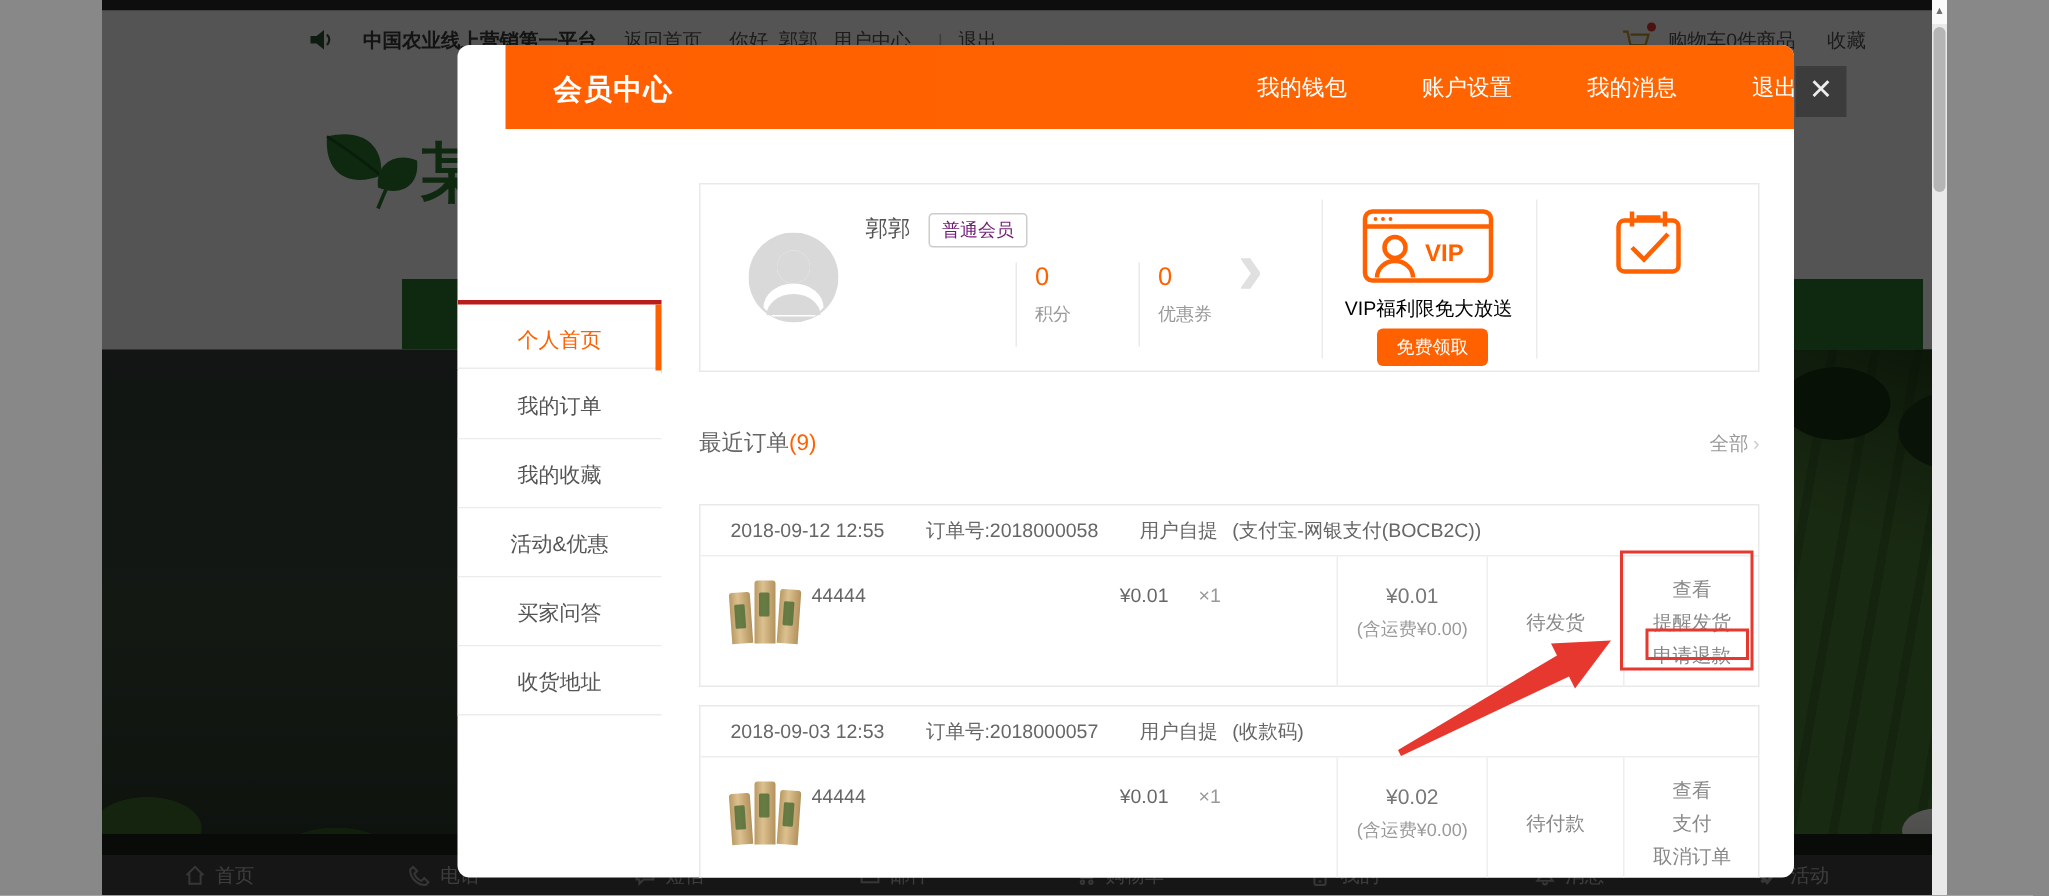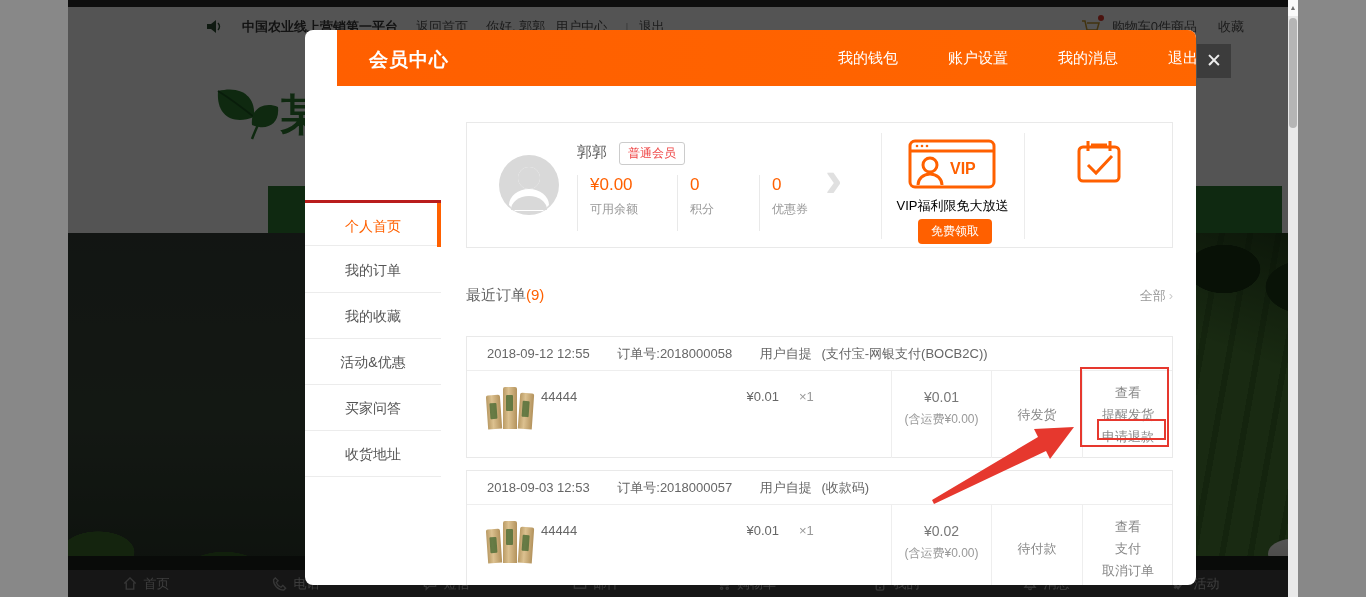--- a/index.html
+++ b/index.html
@@ -69,21 +69,21 @@
   .m-nav-item{font-size:15px;color:#fff;cursor:pointer;white-space:nowrap;}
 
   .side-item{position:absolute;left:0;width:136px;height:46px;line-height:46px;text-align:center;font-size:14px;color:#555;border-bottom:1px solid #ececec;cursor:pointer;background:#fff;}
   .side-item.first{border-top:3px solid #b91c1c;}
   .side-item.active{color:#ff6000;}
   .side-item.active::after{content:"";position:absolute;right:0;top:0;width:4px;height:46px;background:#ff6000;}
 
   .summary{position:absolute;left:161px;top:92px;width:707px;height:126px;border:1px solid #e9e9e9;}
   .avatar{position:absolute;left:32px;top:32px;width:60px;height:60px;}
   .u-name{position:absolute;left:110px;top:20px;font-size:15px;color:#555;}
-  .u-badge{position:absolute;left:152px;top:19px;font-size:12px;color:#ef4444;border:1px solid #ccc;border-radius:3px;padding:2px 8px;background:#fff;}
+  .u-badge{position:absolute;left:152px;top:19px;font-size:12px;color:#701a75;border:1px solid #ccc;border-radius:3px;padding:2px 8px;background:#fff;}
   .stat{position:absolute;top:52px;height:56px;border-left:1px solid #e9e9e9;padding-left:12px;}
   .stat .v{font-size:17px;color:#ff6000;}
   .stat .l{font-size:12px;color:#999;margin-top:6px;}
   .u-chevron{position:absolute;left:358px;top:26px;font-size:52px;color:#e0e0e0;font-weight:bold;}
   .v-div{position:absolute;top:10px;width:1px;height:106px;background:#ececec;}
   .vip-text{position:absolute;left:414px;top:74px;width:143px;text-align:center;font-size:13px;color:#000000;}
   .vip-btn{position:absolute;left:451px;top:96px;background:#ff6000;color:#fff;font-size:12px;border-radius:4px;padding:4px 13px;cursor:pointer;}
 
   .recent-row{position:absolute;left:161px;top:256px;width:707px;height:22px;}
   .recent-title{font-size:15px;color:#666;}
@@ -284,24 +284,20 @@
             <circle cx="30" cy="30" r="30" fill="#d9d9d9"></circle>
             <circle cx="30" cy="23" r="11" fill="#fff"></circle>
             <path d="M10,52 a20,16 0 0 1 40,0 l-6,6 h-28 z" fill="#fff" transform="translate(0,-2)"></path>
             <circle cx="30" cy="23" r="11" fill="#d9d9d9" stroke="#fff" stroke-width="0"></circle>
             <path d="M12,55 a18,14 0 0 1 36,0" fill="#d9d9d9"></path>
           </svg>
       </span>
       <span class="u-name">郭郭</span>
       <span class="u-badge">普通会员</span>
 
-      <div class="stat" style="left:110px;width:100px">
-        <div class="v">¥0.00</div>
-        <div class="l">可用余额</div>
-      </div>
       <div class="stat" style="left:210px;width:82px">
         <div class="v">0</div>
         <div class="l">积分</div>
       </div>
       <div class="stat" style="left:292px;width:88px">
         <div class="v">0</div>
         <div class="l">优惠券</div>
       </div>
       <span class="u-chevron">›</span>
 

